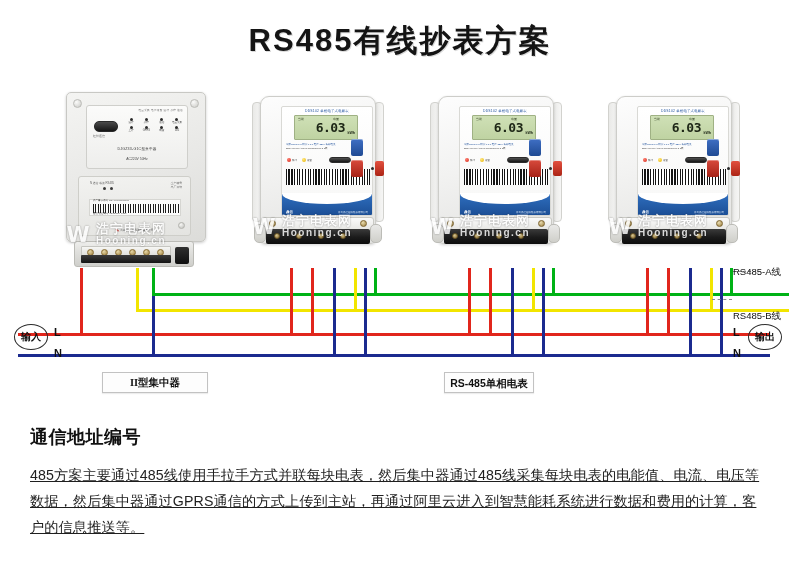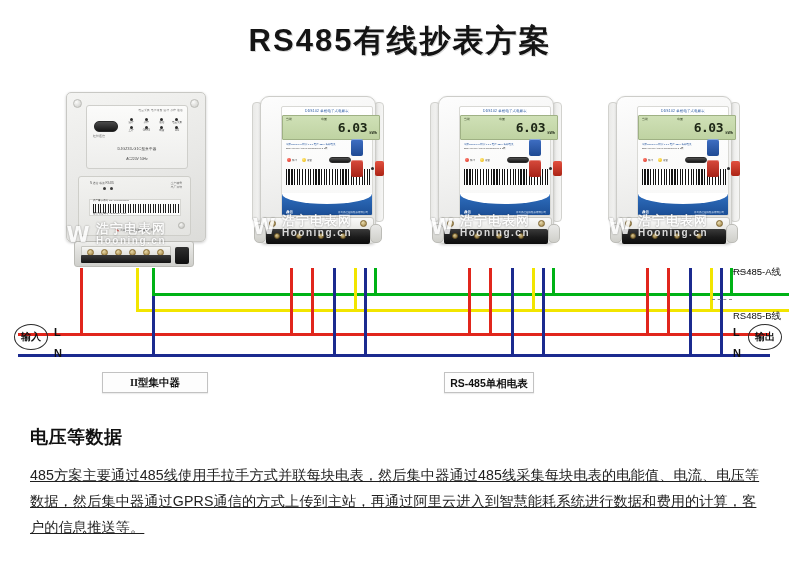--- a/index.html
+++ b/index.html
@@ -133,21 +133,21 @@
   .meter-face {
     position:absolute; left:20px; top:9px; width:92px; height:110px;
     background:linear-gradient(180deg,#ffffff,#f7f7f6);
     border:1px solid #d9d9d5; border-radius:2px;
   }
   .meter-model {
     position:absolute; left:0; right:0; top:2px; text-align:center;
     font-size:3.4px; color:#1b4e9b; letter-spacing:.2px; white-space:nowrap;
   }
   .lcd {
-    position:absolute; left:0; top:8px; width:98px; height:25px;
+    position:absolute; left:12px; top:8px; width:64px; height:25px;
     background:linear-gradient(180deg,#cfe0b6,#bfd3a2);
     border:1px solid #9fb184; border-radius:1px;
   }
   .lcd-l { position:absolute; left:3px; top:1px; font-size:3px; color:#3c4a2c; }
   .lcd-c { position:absolute; left:38px; top:1px; font-size:3px; color:#3c4a2c; }
   .lcd-val {
     position:absolute; right:12px; top:5px;
     font-family:"DejaVu Sans Mono","Liberation Mono",monospace;
     font-size:13px; font-weight:bold; color:#1d2616; letter-spacing:-.5px; line-height:14px;
   }
@@ -593,15 +593,15 @@
 
   <div class="io-ln" style="left:733px; top:248px;">L</div>
   <div class="io-ln" style="left:733px; top:269px;">N</div>
   <div class="io-circle" style="left:748px; top:246px;">输出</div>
 
   <div class="cap-box" style="left:102px; top:294px; width:106px;font-family:Liberation Serif, serif;">II型集中器</div>
   <div class="cap-box" style="left:444px; top:294px; width:90px;">RS-485单相电表</div>
 </div>
 
 <div class="bottom">
-  <div class="sub-title">电压等数据</div>
+  <div class="sub-title">通信地址编号</div>
   <div class="body-text">485方案主要通过485线使用手拉手方式并联每块电表，然后集中器通过485线采集每块电表的电能值、电流、电压等数据，然后集中器通过GPRS通信的方式上传到主站，再通过阿里云进入到智慧能耗系统进行数据和费用的计算，客户的信息推送等。</div>
 </div>
 
 </body></html>

